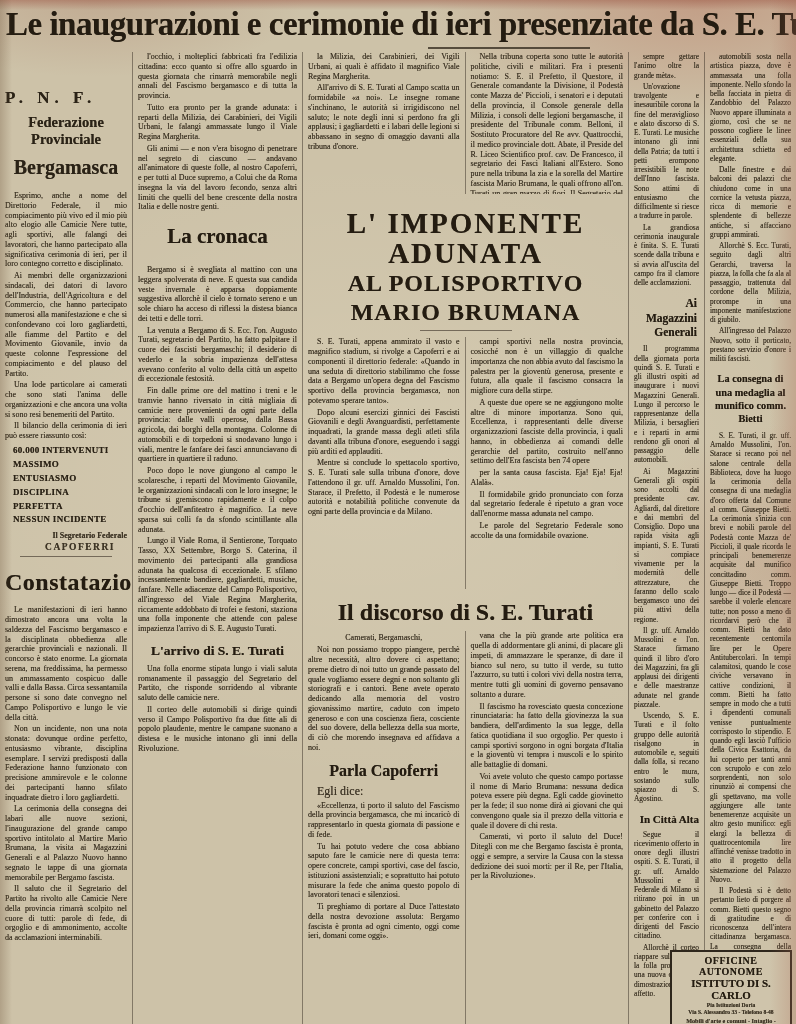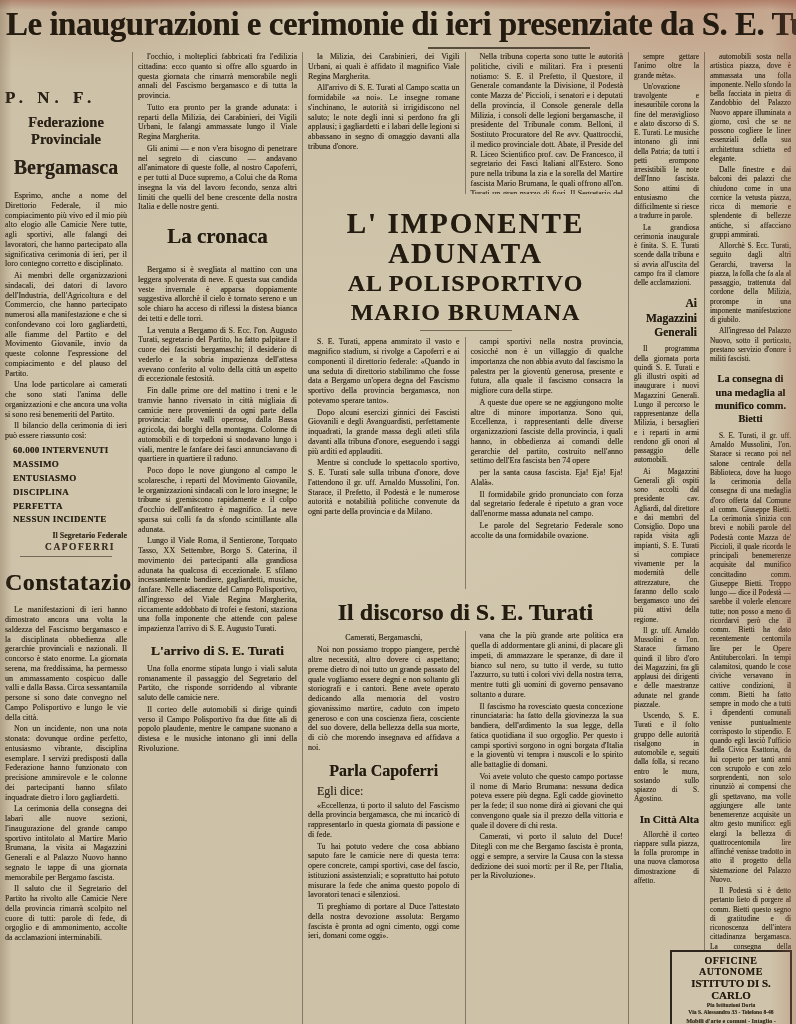--- a/index.html
+++ b/index.html
@@ -194,20 +194,21 @@
         </div>
       <h3 class="h-magazzini">Ai Magazzini Generali</h3>
       <div>
           <p class="b">Il programma della giornata porta quindi S. E. Turati e gli illustri ospiti ad inaugurare i nuovi Magazzini Generali. Lungo il percorso le rappresentanze della Milizia, i bersaglieri e i reparti in armi rendono gli onori al passaggio delle automobili.</p>
           <p class="b">Ai Magazzini Generali gli ospiti sono accolti dal presidente cav. Agliardi, dal direttore e dai membri del Consiglio. Dopo una rapida visita agli impianti, S. E. Turati si compiace vivamente per la modernità delle attrezzature, che faranno dello scalo bergamasco uno dei più attivi della regione.</p>
           <p class="b">Il gr. uff. Arnaldo Mussolini e l'on. Starace firmano quindi il libro d'oro dei Magazzini, fra gli applausi dei dirigenti e delle maestranze adunate nel grande piazzale.</p>
           <p class="b">Uscendo, S. E. Turati e il folto gruppo delle autorità risalgono in automobile e, seguiti dalla folla, si recano entro le mura, sostando sullo spiazzo di S. Agostino.</p>
         </div>
       <h3 class="h-citta">In Città Alta</h3>
       <div>
+          <p class="b">Segue il ricevimento offerto in onore degli illustri ospiti. S. E. Turati, il gr. uff. Arnaldo Mussolini e il Federale di Milano si ritirano poi in un gabinetto del Palazzo per conferire con i dirigenti del Fascio cittadino.</p>
           <p class="b">Allorchè il corteo riappare sulla piazza, la folla prorompe in una nuova clamorosa dimostrazione di affetto.</p>
         </div>
     </section>
 
     <section class="col w6">
       <div>
           <p class="b">automobili sosta nella artistica piazza, dove è ammassata una folla imponente. Nello sfondo la bella facciata in pietra di Zandobbio del Palazzo Nuovo appare illuminata a giorno, così che se ne possono cogliere le linee essenziali della sua architettura schietta ed elegante.</p>
           <p class="b">Dalle finestre e dai balconi dei palazzi che chiudono come in una cornice la vetusta piazza, ricca di memorie e splendente di bellezze antiche, si affacciano gruppi ammirati.</p>
           <p class="b">Allorchè S. Ecc. Turati, seguito dagli altri Gerarchi, traversa la piazza, la folla che fa ala al passaggio, trattenuta dal cordone della Milizia, prorompe in una imponente manifestazione di giubilo.</p>
           <p class="b">All'ingresso del Palazzo Nuovo, sotto il porticato, prestano servizio d'onore i militi fascisti.</p>

